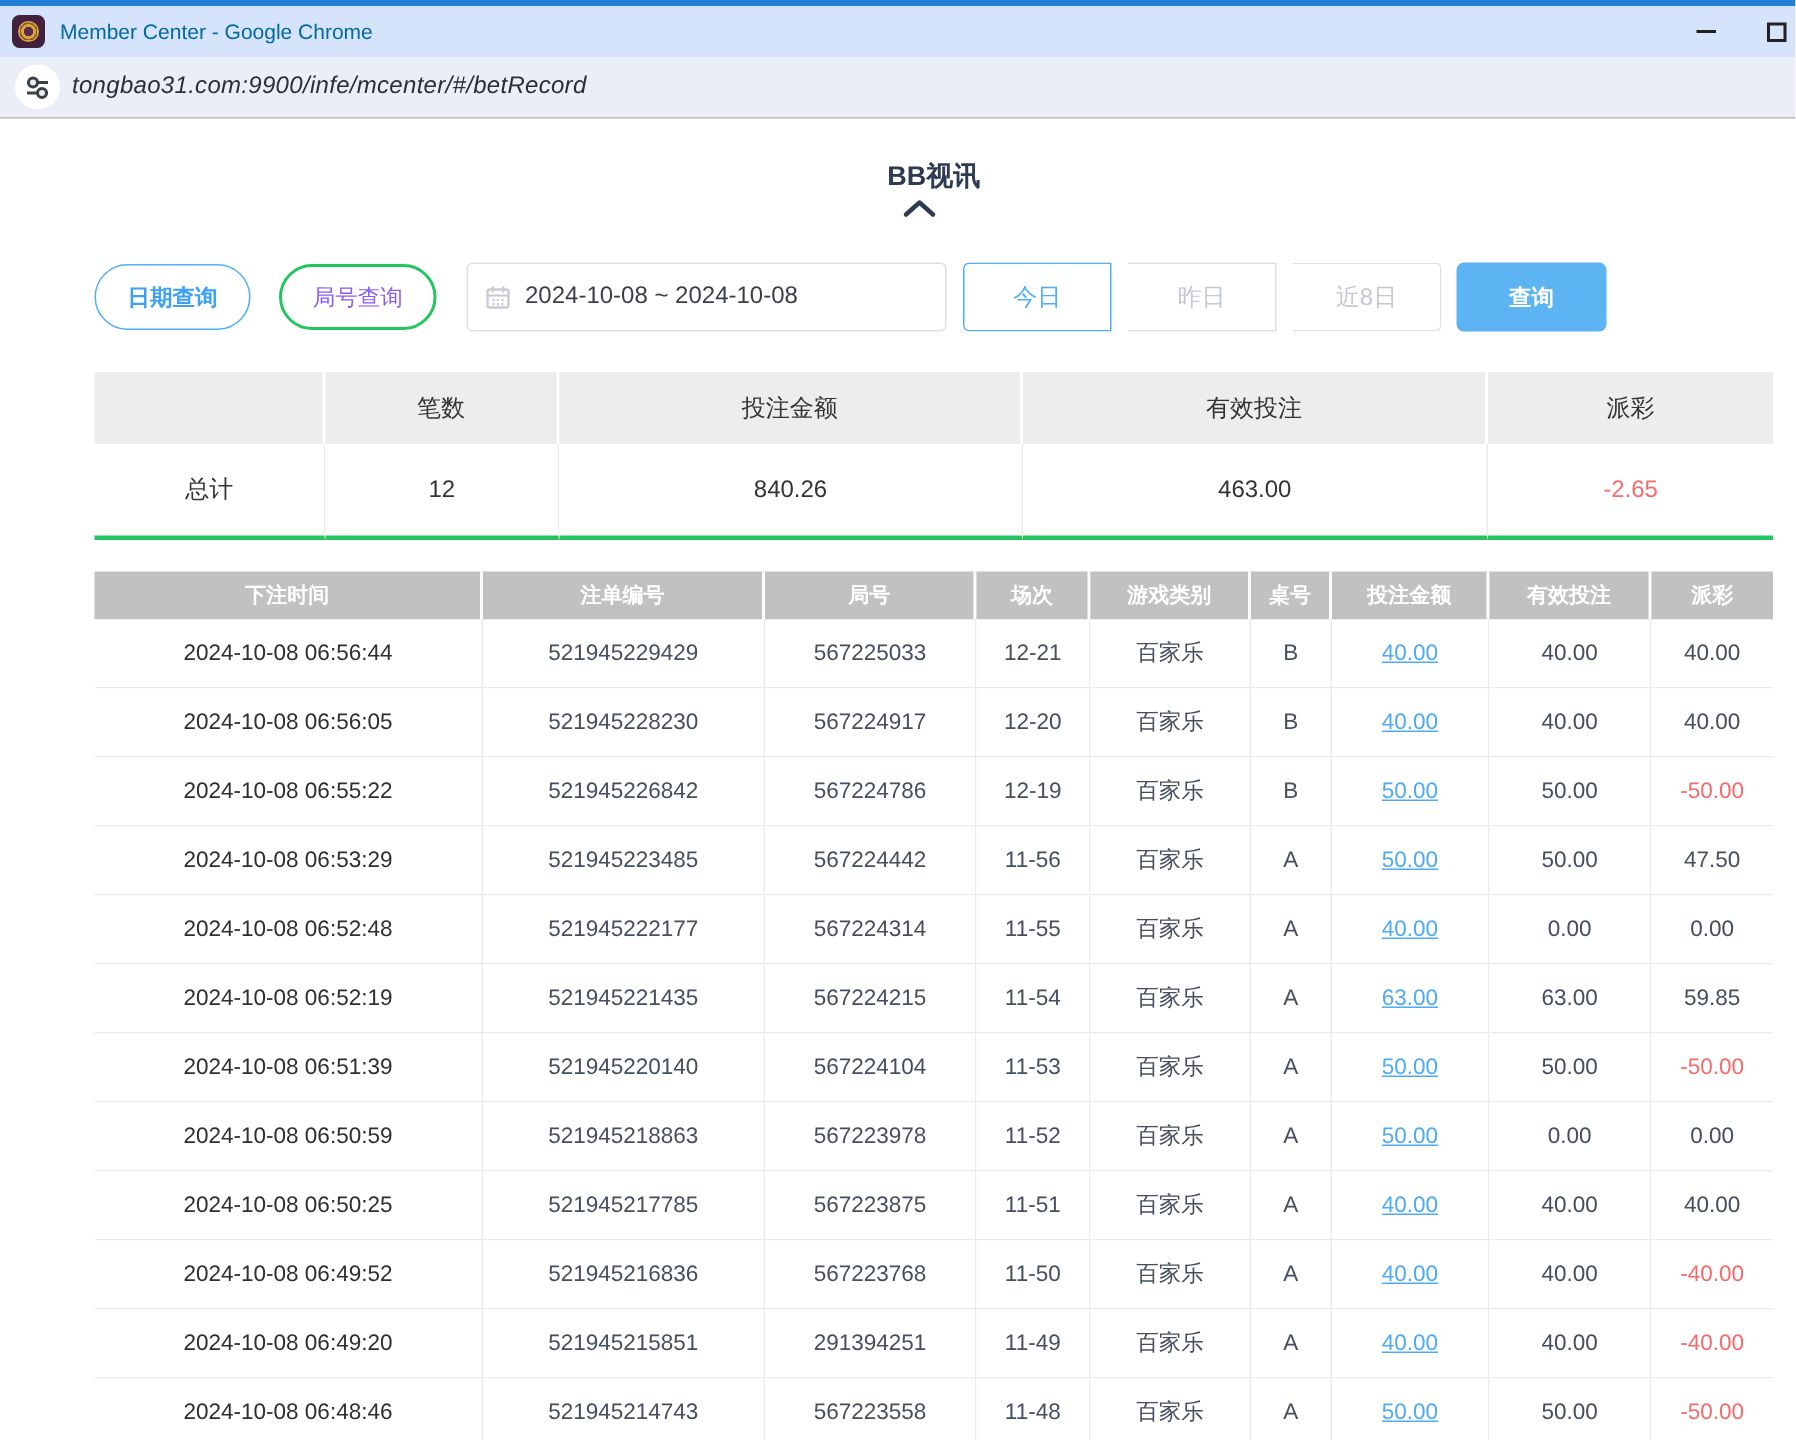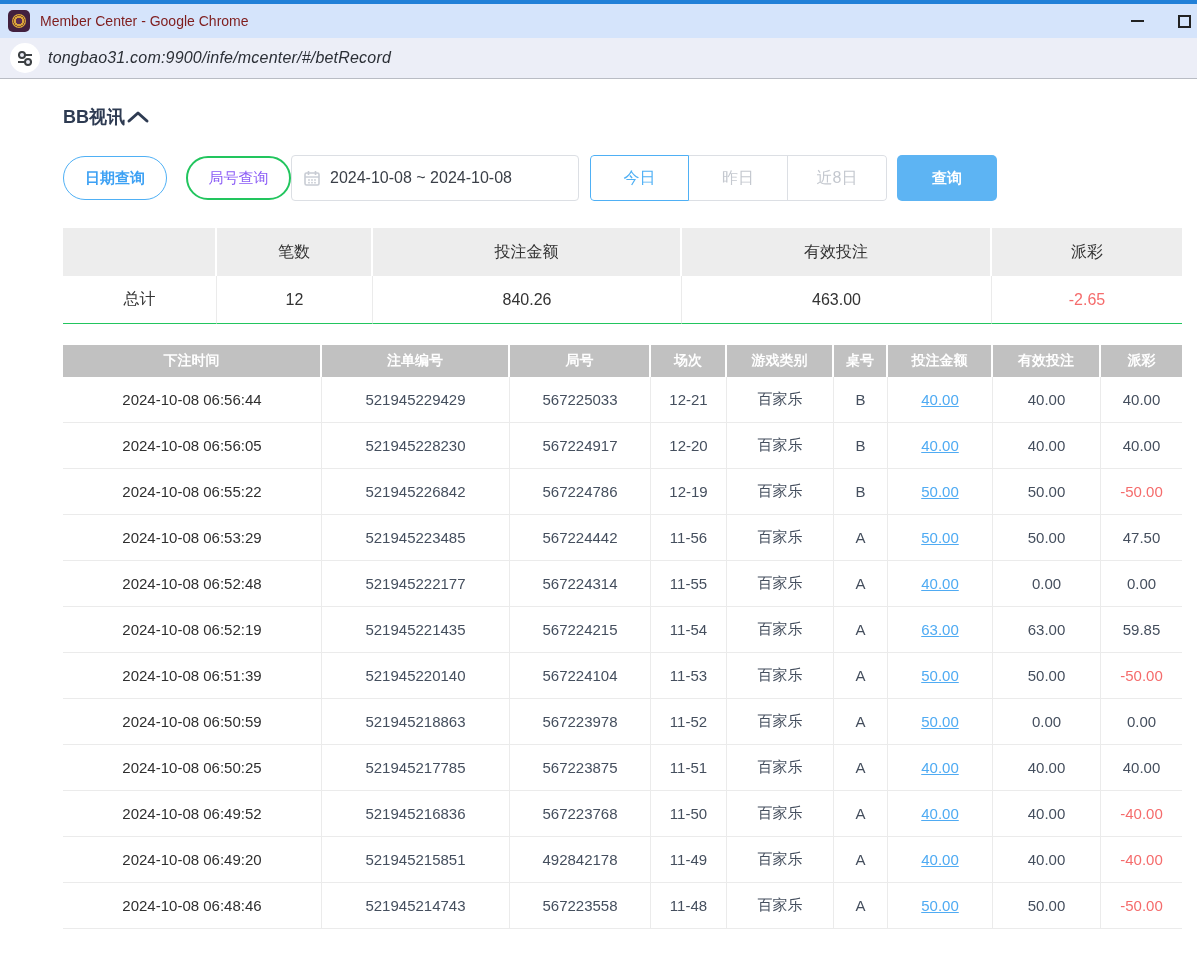--- a/index.html
+++ b/index.html
@@ -5,58 +5,58 @@
   * { margin:0; padding:0; box-sizing:border-box; }
   html,body { width:1197px; height:961px; overflow:hidden; background:#fff;
     font-family:"Liberation Sans","DejaVu Sans",sans-serif; }
 
   
   .win-topline { height:4px; background:#2180d8; }
   .titlebar { height:34px; background:#d5e4fb; display:flex; align-items:center; padding:0 8px; position:relative; }
   .favicon { width:22px; height:22px; border-radius:5px; background:#42203e; position:relative; margin-right:10px; flex:0 0 auto; }
   .favicon::after { content:""; position:absolute; left:4px; top:4px; width:14px; height:14px; border-radius:50%;
     background:radial-gradient(circle at 50% 50%, #5c2c50 0 3px, #d9a43c 3px 5px, #8a5a2a 5px 6px, #d9a43c 6px 7px); }
-  .win-title { font-size:14px; color:#7f1d1d;text-align:center; }
+  .win-title { font-size:14px; color:#0369a1;text-align:center; }
   .win-controls { position:absolute; right:6px; top:0; height:34px; display:flex; align-items:center; gap:34px; }
   .btn-min { width:13px; height:2px; background:#222; }
   .btn-max { width:13px; height:13px; border:2px solid #222; background:transparent; }
 
   .urlbar { height:41px; background:#eceef7; border-bottom:1px solid #b9bcc4; display:flex; align-items:center; padding:0 10px; }
   .tune-wrap { width:30px; height:30px; border-radius:50%; background:#fff; display:flex; align-items:center; justify-content:center; margin-right:8px; flex:0 0 auto; }
   .url-text { font-size:16px; color:#2b2f36; letter-spacing:.2px;font-style:italic; }
 
   
   .content { padding:26px 15px 0 63px; position:relative; }
-  .page-head { display:flex; align-items:center; width:1119px; }
+  .page-head { display:flex; align-items:center; justify-content:space-between; width:1119px;flex-direction:column; }
   .page-title { font-size:18px; font-weight:bold; color:#2e3b52; }
   .collapse { width:26px; height:20px; cursor:pointer; margin-right:20px; }
 
   .filter-row { margin-top:26px; display:flex; align-items:center; width:1119px; }
   .pill { height:44px; border-radius:22px; background:#fff; font-size:15px; display:flex; align-items:center; justify-content:center; cursor:pointer; }
   .pill.active { border:1px solid #4fb0f5; color:#3da1f4; font-weight:bold; width:104px; }
   .pill.idle { border:2px solid #22c55e; color:#8b5cf6; width:105px; margin-left:19px; }
-  .date-box { width:288px; height:46px; border:1px solid #dcdfe4; border-radius:4px; display:flex; align-items:center; padding:0 12px; cursor:pointer; background:#fff; }
+  .date-box { margin-left:20px; width:320px; height:46px; border:1px solid #dcdfe4; border-radius:4px; display:flex; align-items:center; padding:0 12px; cursor:pointer; background:#fff; }
   .date-text { font-size:16px; color:#3a3f47; margin-left:10px; }
-  .seg-group { margin-left:11px; display:flex; height:46px; border-radius:4px; overflow:hidden; }
+  .seg-group { margin-left:11px; display:flex; height:46px; border-radius:4px; overflow:hidden;gap:11px; }
   .seg { width:99px; font-size:16px; display:flex; align-items:center; justify-content:center; background:#fff; cursor:pointer; }
   .seg.sel { border:1px solid #4fb0f5; color:#4fb0f5; border-radius:4px 0 0 4px; }
   .seg.dim { border:1px solid #dcdfe4; border-left:none; color:#c4c8cf;text-align:right; }
   .seg.dim:last-child { border-radius:0 4px 4px 0; }
   .query-btn { margin-left:10px; width:100px; height:46px; background:#5db4f3; color:#fff; font-size:15px; font-weight:bold;
     border:none; border-radius:5px; display:flex; align-items:center; justify-content:center; cursor:pointer; }
 
   
   table { border-collapse:separate; border-spacing:0; table-layout:fixed; width:1119px; }
   td,th { text-align:center; overflow:hidden; white-space:nowrap; }
 
   .summary { margin-top:27px; }
   .summary th { background:#ededed; height:48px; font-size:16px; font-weight:normal; color:#333; border-right:2px solid #fff; }
   .summary th:last-child { border-right:none; }
-  .summary td { background:#fff; height:48px; font-size:16px; color:#333;
-    border-right:1px solid #ebebeb; border-bottom:1px solid #22c55e; }
+  .summary td { background:#fff; height:64px; font-size:16px; color:#333;
+    border-right:1px solid #ebebeb; border-bottom:3px solid #22c55e; }
   .summary td:last-child { border-right:none; }
 
   .records { margin-top:21px; }
   .records th { background:#c1c1c1; height:32px; font-size:14px; font-weight:bold; color:#fff; border-right:2px solid #fff; }
   .records th:last-child { border-right:none; }
   .records td { height:46px; font-size:15px; color:#454f5e; background:#fff;
     border-right:1px solid #ebebeb; border-bottom:1px solid #ebebeb; }
   .records td:last-child { border-right:none; }
   .records td.time { color:#2f2f2f; }
   .amt-link { color:#4fabf3; text-decoration:underline; cursor:pointer; }
@@ -298,21 +298,21 @@
     <td>百家乐</td>
     <td>A</td>
     <td><a class="amt-link">40.00</a></td>
     <td>40.00</td>
     <td class="neg">-40.00</td>
   </tr>
 
   <tr>
     <td class="time">2024-10-08 06:49:20</td>
     <td>521945215851</td>
-    <td>492842178</td>
+    <td>291394251</td>
     <td>11-49</td>
     <td>百家乐</td>
     <td>A</td>
     <td><a class="amt-link">40.00</a></td>
     <td>40.00</td>
     <td class="neg">-40.00</td>
   </tr>
 
   <tr>
     <td class="time">2024-10-08 06:48:46</td>

